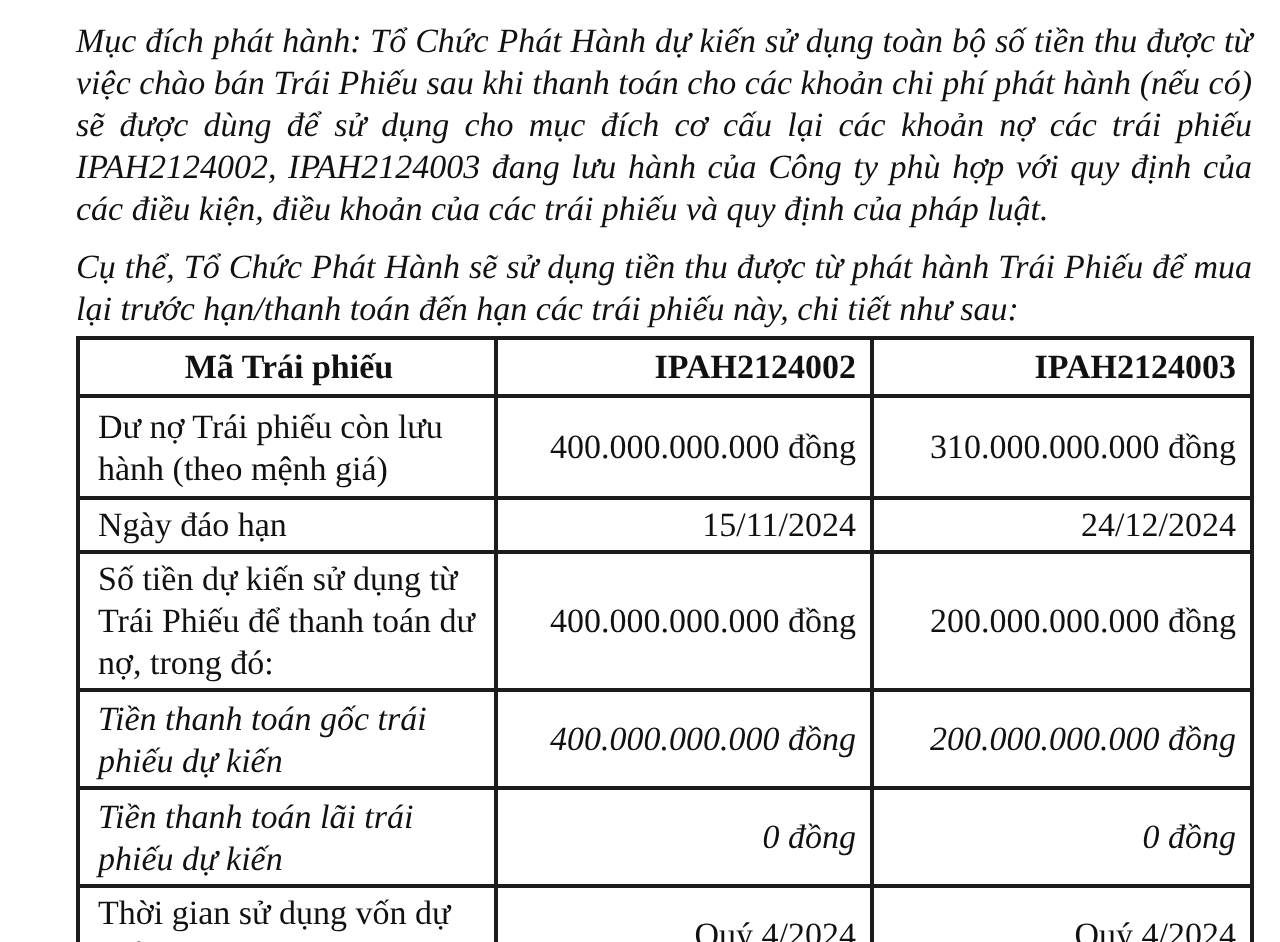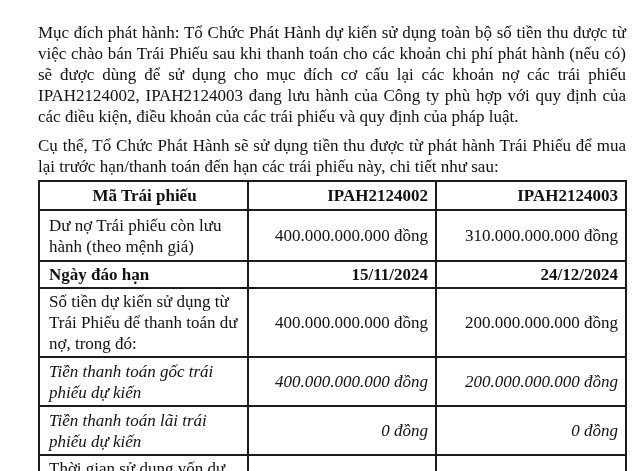--- a/index.html
+++ b/index.html
@@ -18,22 +18,23 @@
     line-height: 21px;
     overflow: hidden;
   }
   .content {
     position: absolute;
     left: 38px;
     top: 6px;
     width: 588px;
   }
   .para {
-    margin: 16px 0 0 0;
+    margin: 4px 0 0 0;
     text-align: justify;
+    font-style: italic;
   }
   .para.second {
     margin-top: 8px;
   }
   table.bond {
     margin-top: 3px;
     border-collapse: collapse;
     table-layout: fixed;
     width: 587px;
   }
@@ -46,21 +47,21 @@
     padding: 2px 7px 2px 9px;
     line-height: 21px;
     overflow: hidden;
   }
   table.bond th.lbl { text-align: center; font-weight: bold; }
   table.bond th.val { text-align: right; font-weight: bold; }
   table.bond td.lbl { text-align: left; }
   table.bond td.val { text-align: right; }
   tr.r-head { height: 29px; }
   tr.r0 { height: 51px; }
-  tr.r1 { height: 21px; font-weight: bold; }
+  tr.r1 { height: 21px; }
   tr.r2 { height: 65px; padding-left: 32px; }
   tr.r3 { height: 49px; }
   tr.r4 { height: 49px; margin-left: 48px; }
   tr.r5 { height: 32px; }
   tr.italic td { font-style: italic; }
 </style>
 </head>
 <body>
 
 <div class="page">

